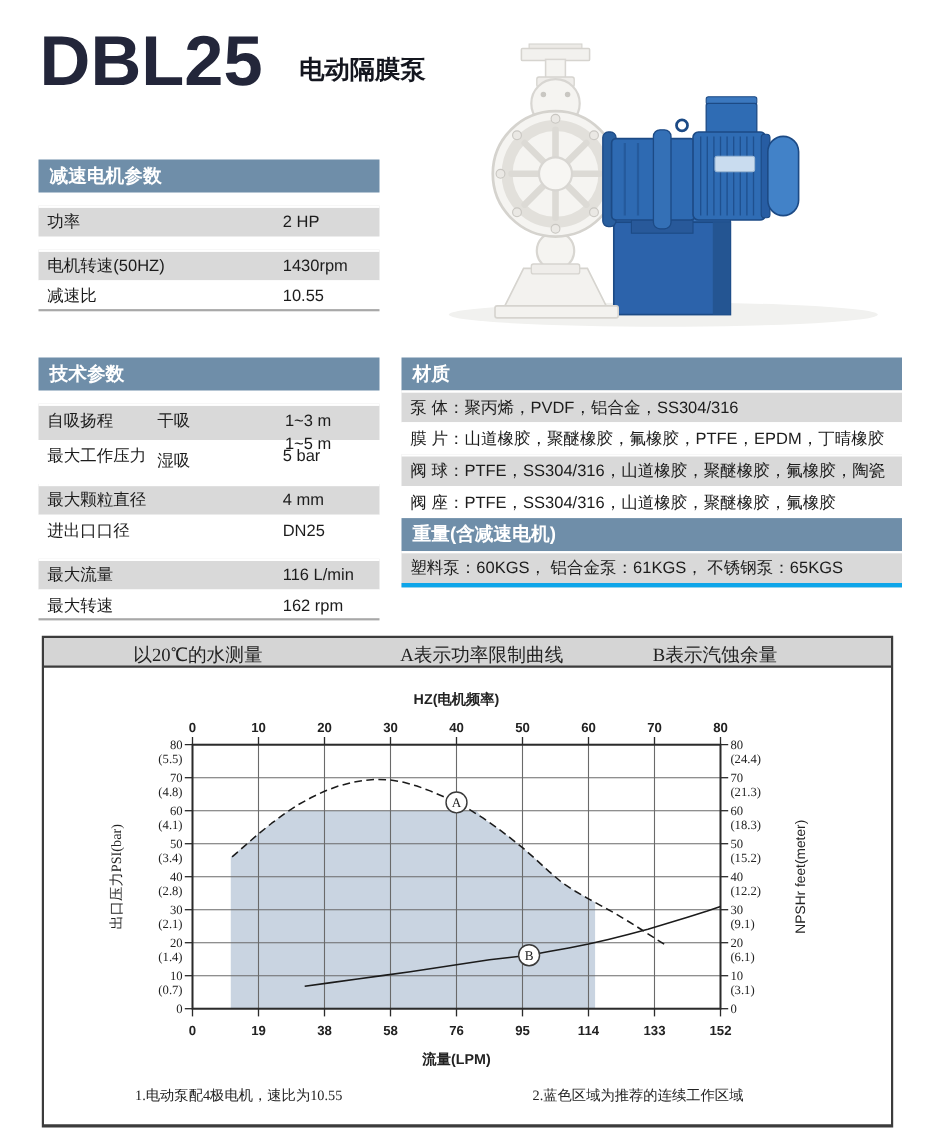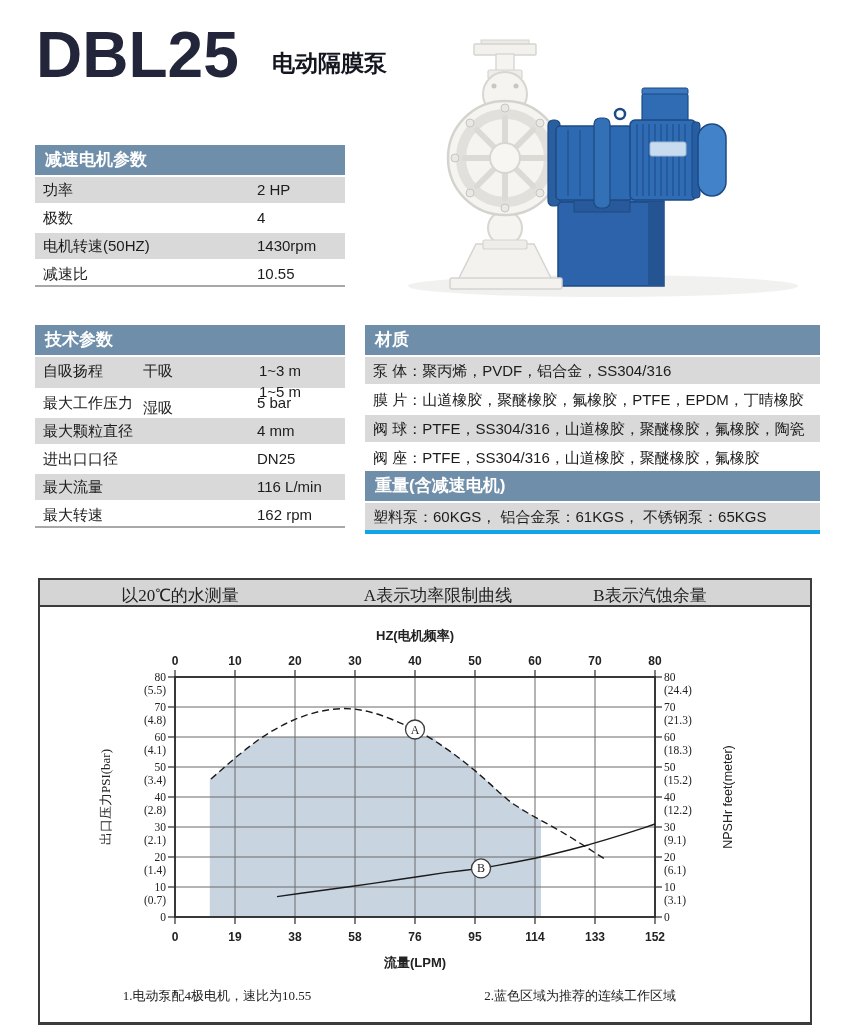--- a/index.html
+++ b/index.html
@@ -7,21 +7,21 @@
         font-family:"Liberation Sans",sans-serif;color:#1c1c1c;}
   .title{position:absolute;left:36px;top:18px;font-size:64px;font-weight:bold;
          letter-spacing:0px;color:#23263a;margin:0;}
   .subtitle{position:absolute;left:272px;top:48px;font-size:23px;font-weight:bold;color:#14161f;}
   .pump-wrap{position:absolute;left:398px;top:14px;width:424px;height:288px;}
 
   .tbl{position:absolute;font-size:15px;}
   .bar{height:30px;line-height:30px;background:#6f8ea9;color:#fff;font-weight:bold;
        font-size:17px;padding-left:10px;box-sizing:border-box;}
   .row{display:flex;border-top:2px solid #fff;height:28px;line-height:26px;box-sizing:border-box;}
-  .row.g{background:#d9d9d9;}
+  .row.g{background:#d9d9d9;margin-top:12px;}
   .row.w{background:#ffffff;}
   .row.bot{border-bottom:2px solid #a8a8a8;}
   .lab{flex:1;padding-left:8px;}
   .val{width:88px;}
 
   .motor{left:35px;top:145px;width:310px;}
   .tech{left:35px;top:325px;width:310px;}
   .prime{height:33px;line-height:21px;padding-top:3px;}
   .prime .lab{flex:0 0 100px;}
   .subcol{flex:0 0 116px;display:flex;flex-direction:column;gap:16px;}
@@ -125,24 +125,20 @@
       <rect x="294" y="108" width="8" height="76" rx="3" fill="#275da3" stroke="#1c4a85" stroke-width="1"></rect>
       <rect x="300" y="110" width="28" height="72" rx="14" fill="#4282c8" stroke="#1c4a85" stroke-width="1.5"></rect>
     </svg>
   </div>
 
   <div class="tbl motor">
     <div class="bar">减速电机参数</div>
     <div class="row g">
       <span class="lab">功率</span>
       <span class="val">2 HP</span>
-    </div>
-    <div class="row w">
-      <span class="lab">极数</span>
-      <span class="val">4</span>
     </div>
     <div class="row g">
       <span class="lab">电机转速(50HZ)</span>
       <span class="val">1430rpm</span>
     </div>
     <div class="row w bot">
       <span class="lab">减速比</span>
       <span class="val">10.55</span>
     </div>
   </div>

